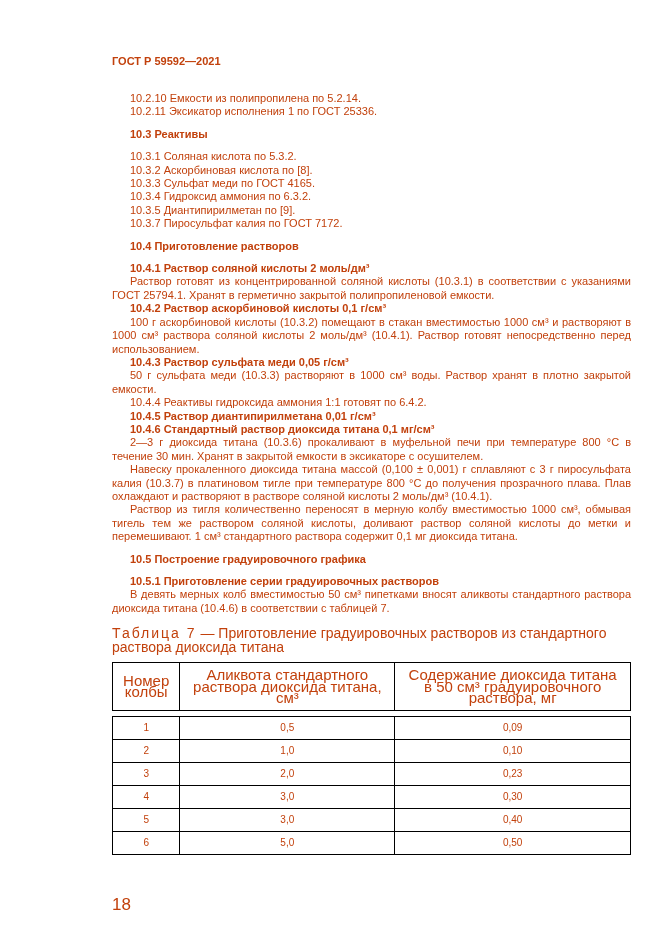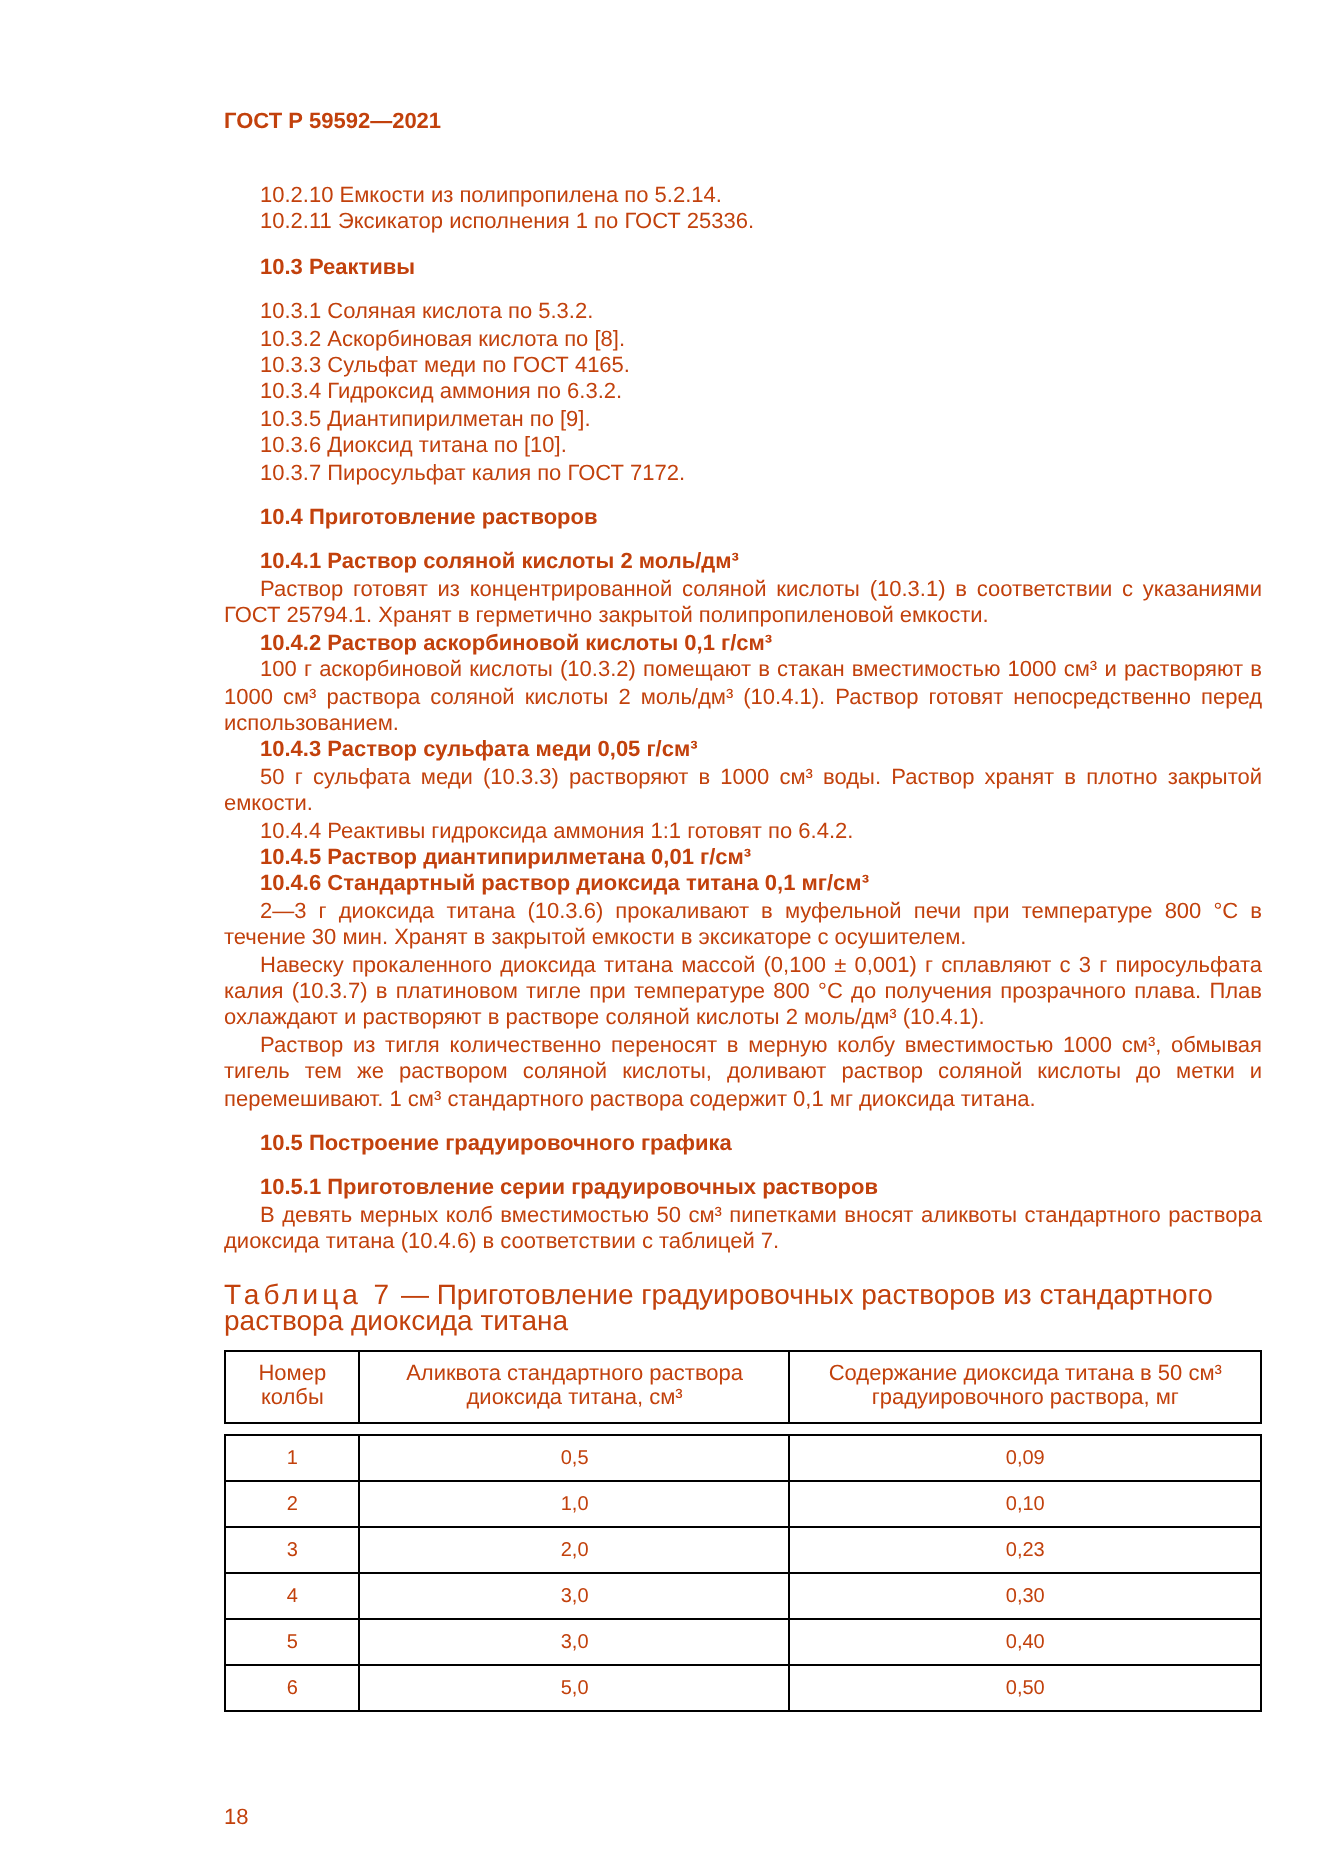--- a/index.html
+++ b/index.html
@@ -60,39 +60,39 @@
   }
   table.gost-table-body {
     margin-top: 5px;
   }
   .gost-table col.c1 { width: 13%; }
   .gost-table col.c2 { width: 41.5%; }
   .gost-table col.c3 { width: 45.5%; }
   .gost-table th {
     border: 1px solid #000;
     font-weight: normal;
-    font-size: 11px;
+    font-size: 15px;
     line-height: 11.5px;
     text-align: center;
     vertical-align: middle;
     padding: 6px 10px;
   }
   .gost-table td {
     border: 1px solid #000;
     font-size: 10px;
     text-align: center;
     vertical-align: middle;
     height: 20px;
     padding: 1px 6px;
   }
   .page-footer {
     position: absolute;
     left: 75px;
     bottom: 20px;
-    font-size: 11px;
+    font-size: 17px;
   }
 </style>
 </head>
 <body>
 
 <div class="page">
 
   <div class="running-header">ГОСТ Р 59592—2021</div>
 
   <div class="content">
@@ -100,21 +100,20 @@
     <p class="para">10.2.10 Емкости из полипропилена по 5.2.14.</p>
     <p class="para">10.2.11 Эксикатор исполнения 1 по ГОСТ 25336.</p>
 
     <p class="h-section">10.3 Реактивы</p>
 
     <p class="para">10.3.1 Соляная кислота по 5.3.2.</p>
     <p class="para">10.3.2 Аскорбиновая кислота по [8].</p>
     <p class="para">10.3.3 Сульфат меди по ГОСТ 4165.</p>
     <p class="para">10.3.4 Гидроксид аммония по 6.3.2.</p>
     <p class="para">10.3.5 Диантипирилметан по [9].</p>
-    <p class="para">10.3.6 Диоксид титана по [10].</p>
     <p class="para">10.3.7 Пиросульфат калия по ГОСТ 7172.</p>
 
     <p class="h-section">10.4 Приготовление растворов</p>
 
     <p class="h-bold">10.4.1 Раствор соляной кислоты 2 моль/дм³</p>
     <p class="para">Раствор готовят из концентрированной соляной кислоты (10.3.1) в соответствии с указаниями ГОСТ 25794.1. Хранят в герметично закрытой полипропиленовой емкости.</p>
 
     <p class="h-bold">10.4.2 Раствор аскорбиновой кислоты 0,1 г/см³</p>
     <p class="para">100 г аскорбиновой кислоты (10.3.2) помещают в стакан вместимостью 1000 см³ и растворяют в 1000 см³ раствора соляной кислоты 2 моль/дм³ (10.4.1). Раствор готовят непосредственно перед использованием.</p>
 

